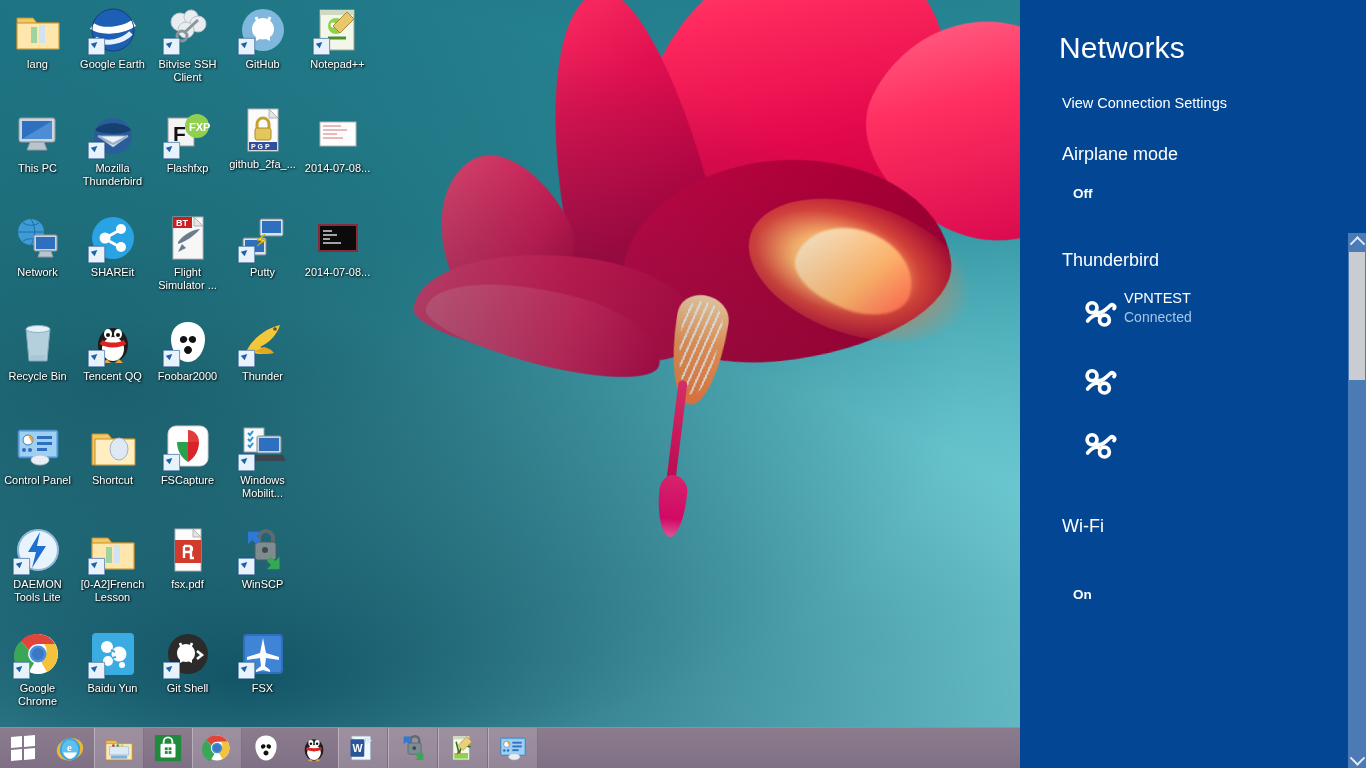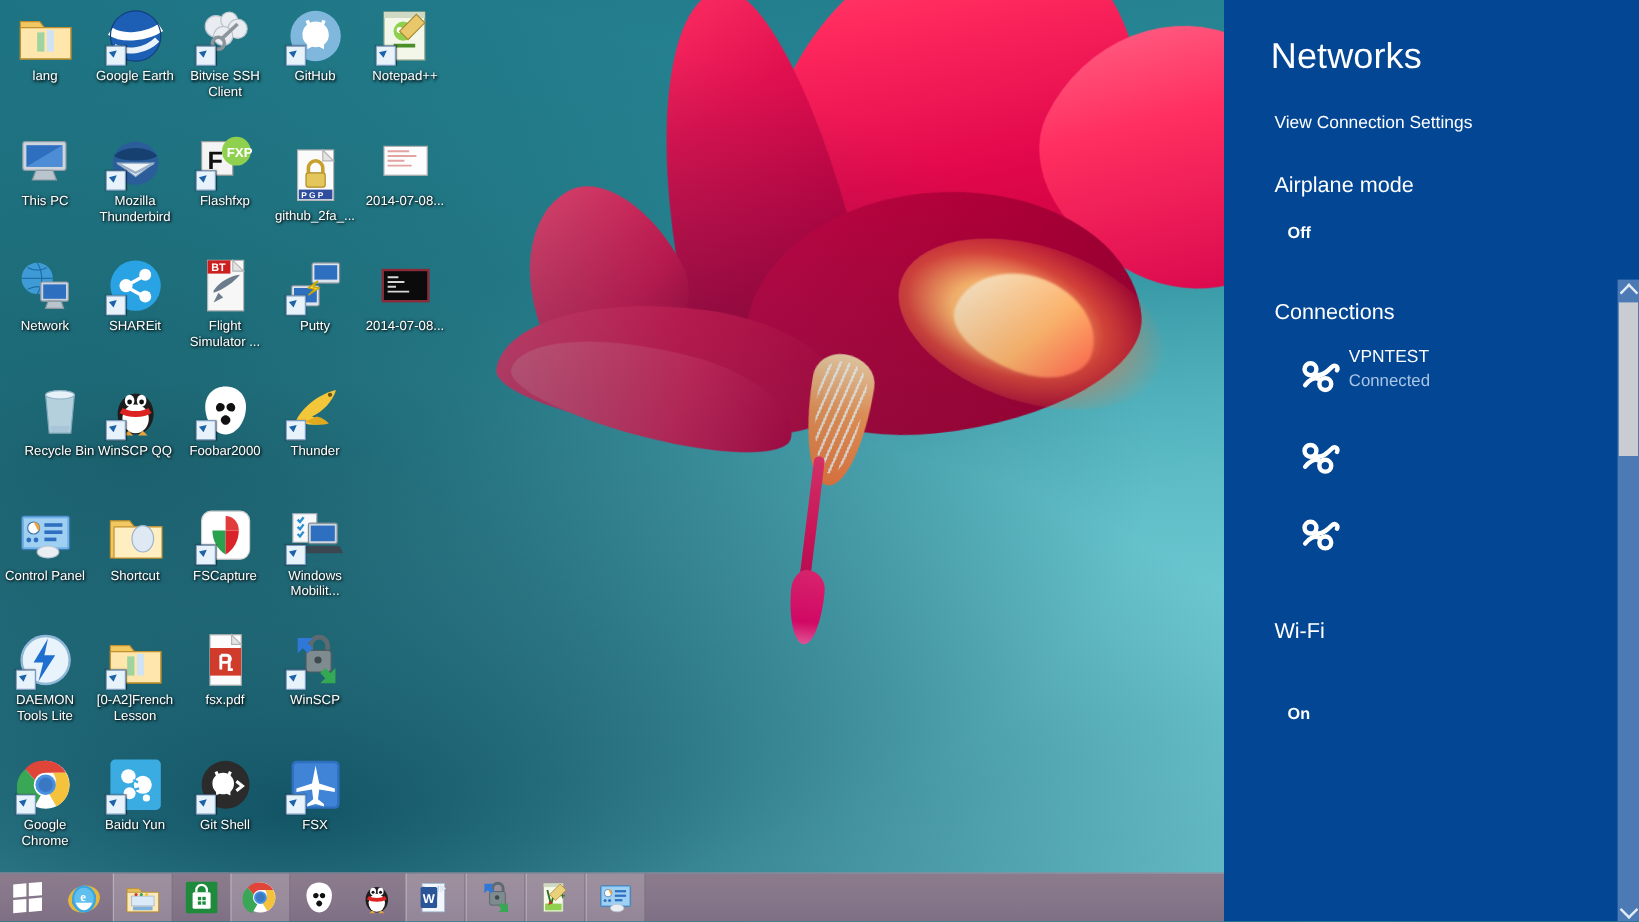--- a/index.html
+++ b/index.html
@@ -249,21 +249,21 @@
     <div class="dicon" style="left: 150px; top: 104px;">
       <div class="gfx"><svg viewBox="0 0 48 48" width="100%" height="100%" xmlns="http://www.w3.org/2000/svg">
           <rect x="4" y="8" width="26" height="28" fill="#f4f4f4" stroke="#9a9a9a"></rect>
           <text x="9" y="31" font-size="21" font-family="Liberation Sans" font-weight="bold" fill="#111">F</text>
           <circle cx="33" cy="16" r="12" fill="#8fd14f"></circle>
           <text x="25" y="21" font-size="11" font-family="Liberation Sans" font-weight="bold" fill="#fff">FXP</text>
           <path d="M8 34l8 6-12 3z" fill="#f2662a"></path>
         </svg><div class="shortcut-arrow"></div></div>
       <div class="lbl">Flashfxp</div>
     </div>
-    <div class="dicon" style="left: 225px; top: 116px;">
+    <div class="dicon" style="left: 225px; top: 100px;">
       <div class="gfx"><svg viewBox="0 0 48 48" width="100%" height="100%" xmlns="http://www.w3.org/2000/svg">
           <rect x="9" y="3" width="30" height="42" fill="#fbfbfb" stroke="#b4b4b4"></rect>
           <path d="M30 3l9 9h-9z" fill="#e4e4e4" stroke="#b4b4b4"></path>
           <path d="M18 22v-4a6 6 0 0112 0v4" fill="none" stroke="#c8a02e" stroke-width="3"></path>
           <rect x="16" y="22" width="16" height="12" rx="2" fill="#e3c75c" stroke="#b08c22"></rect>
           <rect x="10" y="36" width="28" height="8" fill="#2f4f9e"></rect>
           <text x="12" y="43" font-size="7" font-family="Liberation Sans" font-weight="bold" fill="#fff">P G P</text>
         </svg></div>
       <div class="lbl">github_2fa_...</div>
     </div>
@@ -315,40 +315,40 @@
         </svg><div class="shortcut-arrow"></div></div>
       <div class="lbl">Putty</div>
     </div>
     <div class="dicon" style="left: 300px; top: 208px;">
       <div class="gfx"><svg viewBox="0 0 48 48" width="100%" height="100%" xmlns="http://www.w3.org/2000/svg">
           <rect x="5" y="11" width="38" height="26" fill="#0b0b0b" stroke="#8a2b3a" stroke-width="2"></rect>
           <path d="M9 17h9M9 21h14M9 25h7M9 29h18" stroke="#d8d8d8" stroke-width="1.6"></path>
         </svg></div>
       <div class="lbl">2014-07-08...</div>
     </div>
-    <div class="dicon" style="left: 12px; top: 312px;">
+    <div class="dicon" style="left: 0px; top: 312px;">
       <div class="gfx"><svg viewBox="0 0 48 48" width="100%" height="100%" xmlns="http://www.w3.org/2000/svg">
           <path d="M12 11h24l-3 32H15z" fill="#cfe3ef" opacity=".85" stroke="#8fb0c4"></path>
           <ellipse cx="24" cy="11" rx="12" ry="3.5" fill="#e6f2f8" stroke="#8fb0c4"></ellipse>
           <path d="M16 37h16l-1 5H17z" fill="#a8c6d8"></path>
         </svg></div>
       <div class="lbl">Recycle Bin</div>
     </div>
     <div class="dicon" style="left: 75px; top: 312px;">
       <div class="gfx"><svg viewBox="0 0 48 48" width="100%" height="100%" xmlns="http://www.w3.org/2000/svg">
           <ellipse cx="24" cy="27" rx="15" ry="17" fill="#1d1d1d"></ellipse>
           <ellipse cx="24" cy="31" rx="11" ry="12" fill="#fff"></ellipse>
           <ellipse cx="19" cy="16" rx="4" ry="5" fill="#fff"></ellipse>
           <ellipse cx="29" cy="16" rx="4" ry="5" fill="#fff"></ellipse>
           <circle cx="19" cy="17" r="2" fill="#111"></circle>
           <circle cx="29" cy="17" r="2" fill="#111"></circle>
           <path d="M12 24c6 4 18 4 24 0" stroke="#d22" stroke-width="5" fill="none"></path>
           <path d="M18 41l-4 4h8zM30 41l4 4h-8z" fill="#e8a33d"></path>
         </svg><div class="shortcut-arrow"></div></div>
-      <div class="lbl">WinSCP QQ</div>
+      <div class="lbl">Tencent QQ</div>
     </div>
     <div class="dicon" style="left: 150px; top: 312px;">
       <div class="gfx"><svg viewBox="0 0 48 48" width="100%" height="100%" xmlns="http://www.w3.org/2000/svg">
           <path d="M24 4c10 0 17 7 17 17 0 11-7 23-17 23S7 32 7 21C7 11 14 4 24 4z" fill="#fff"></path>
           <path d="M17 19c2-2 5-1 6 1s-1 5-4 5-4-4-2-6zM31 19c-2-2-5-1-6 1s1 5 4 5 4-4 2-6z" fill="#111"></path>
           <path d="M24 28c2 0 4 2 4 4s-2 4-4 4-4-2-4-4 2-4 4-4z" fill="#111"></path>
         </svg><div class="shortcut-arrow"></div></div>
       <div class="lbl">Foobar2000</div>
     </div>
     <div class="dicon" style="left: 225px; top: 312px;">
@@ -598,21 +598,21 @@
 
 <div id="networks-panel">
 
   <div id="panel-title">Networks</div>
 
   <div id="view-conn">View Connection Settings</div>
 
   <div class="sec-head" style="top:142px;">Airplane mode</div>
   <div class="row-state" style="top:186px;">Off</div>
 
-  <div class="sec-head" style="top:248px;">Connections</div>
+  <div class="sec-head" style="top:248px;">Thunderbird</div>
 
   <div id="connections-list">
       <div class="conn-item" style="top: 290px;">
         <div class="conn-ico"><svg viewBox="0 0 38 34" width="100%" height="100%" xmlns="http://www.w3.org/2000/svg">
             <g fill="none" stroke="#ffffff" stroke-width="4.2" stroke-linecap="round">
               <circle cx="10" cy="11" r="5.6"></circle>
               <circle cx="24" cy="25" r="5.6"></circle>
               <path d="M14.5 15.5C20 19 26 13 30 9c3-3 7 0 5 3"></path>
               <path d="M19 21c-5-4-11 1-14 5"></path>
             </g>

